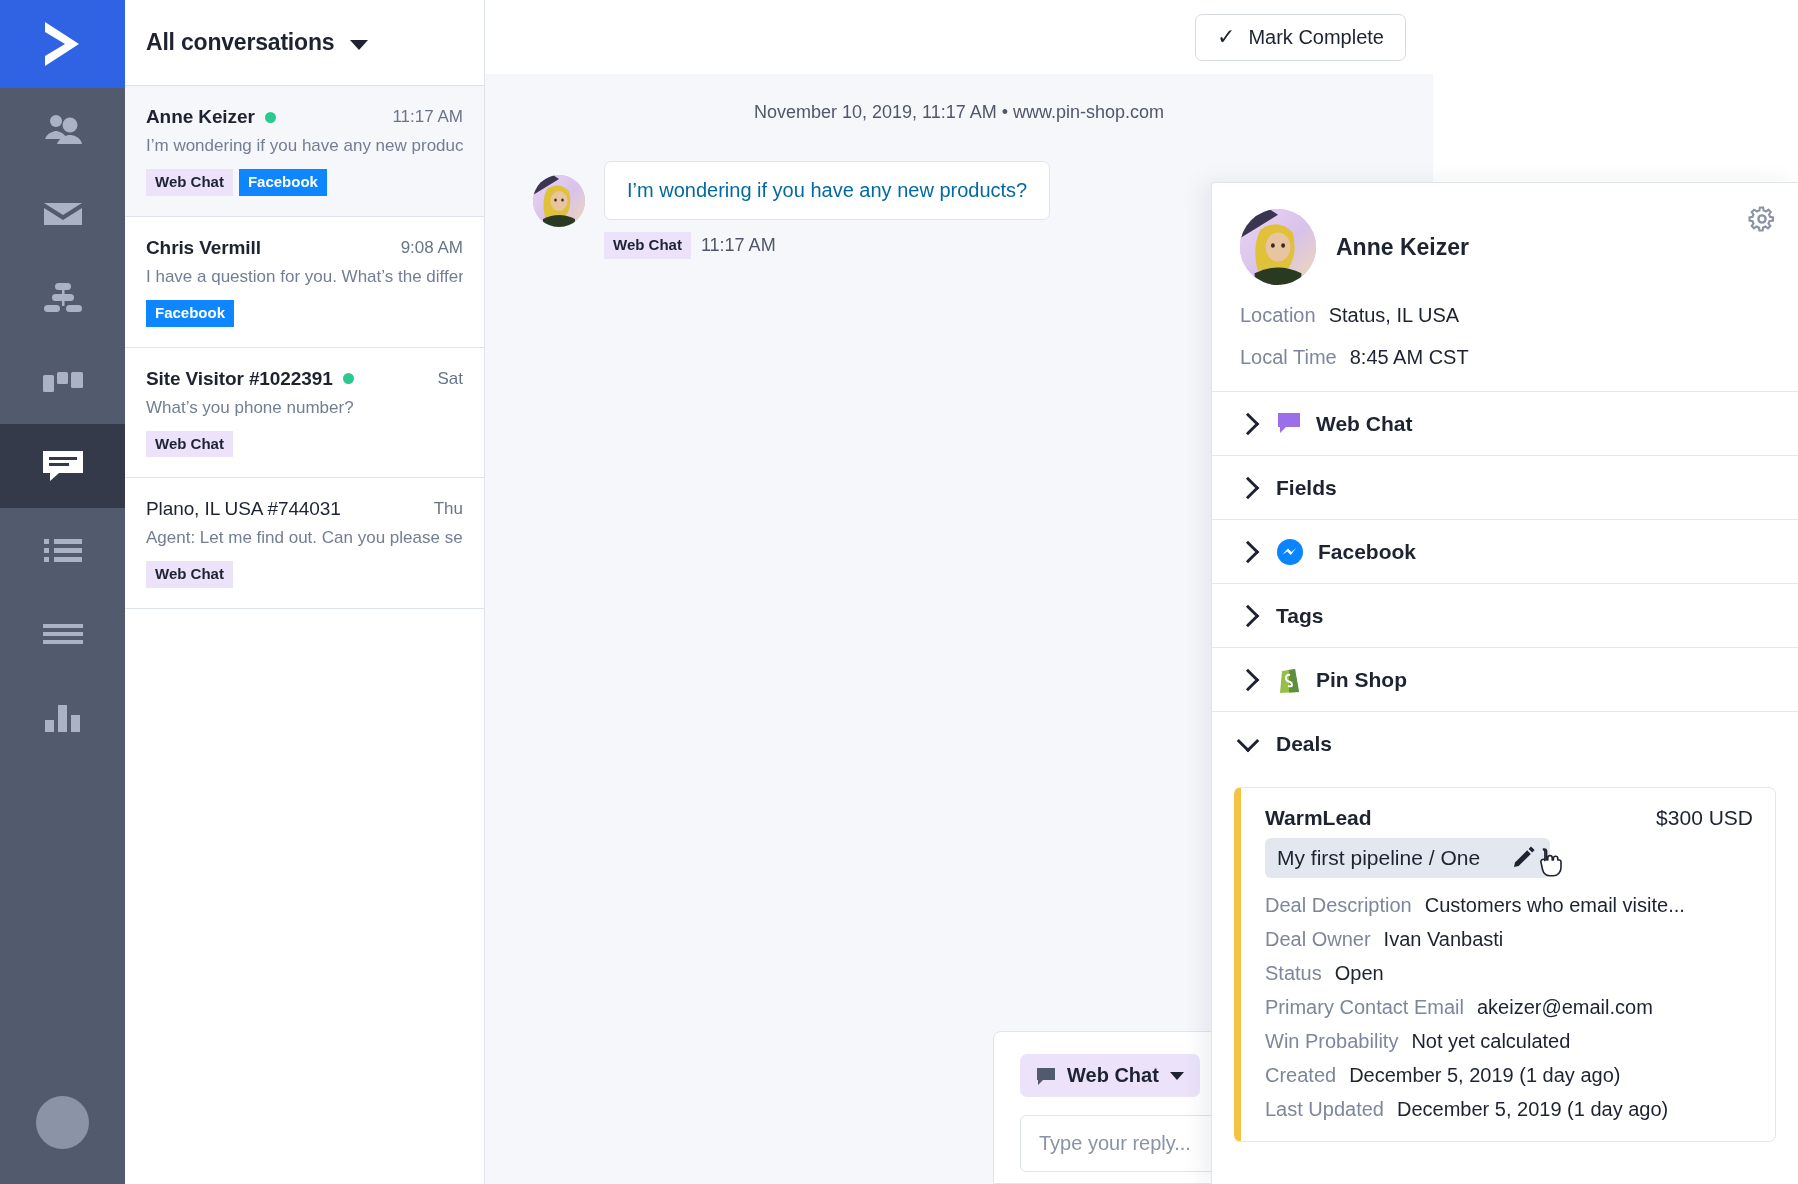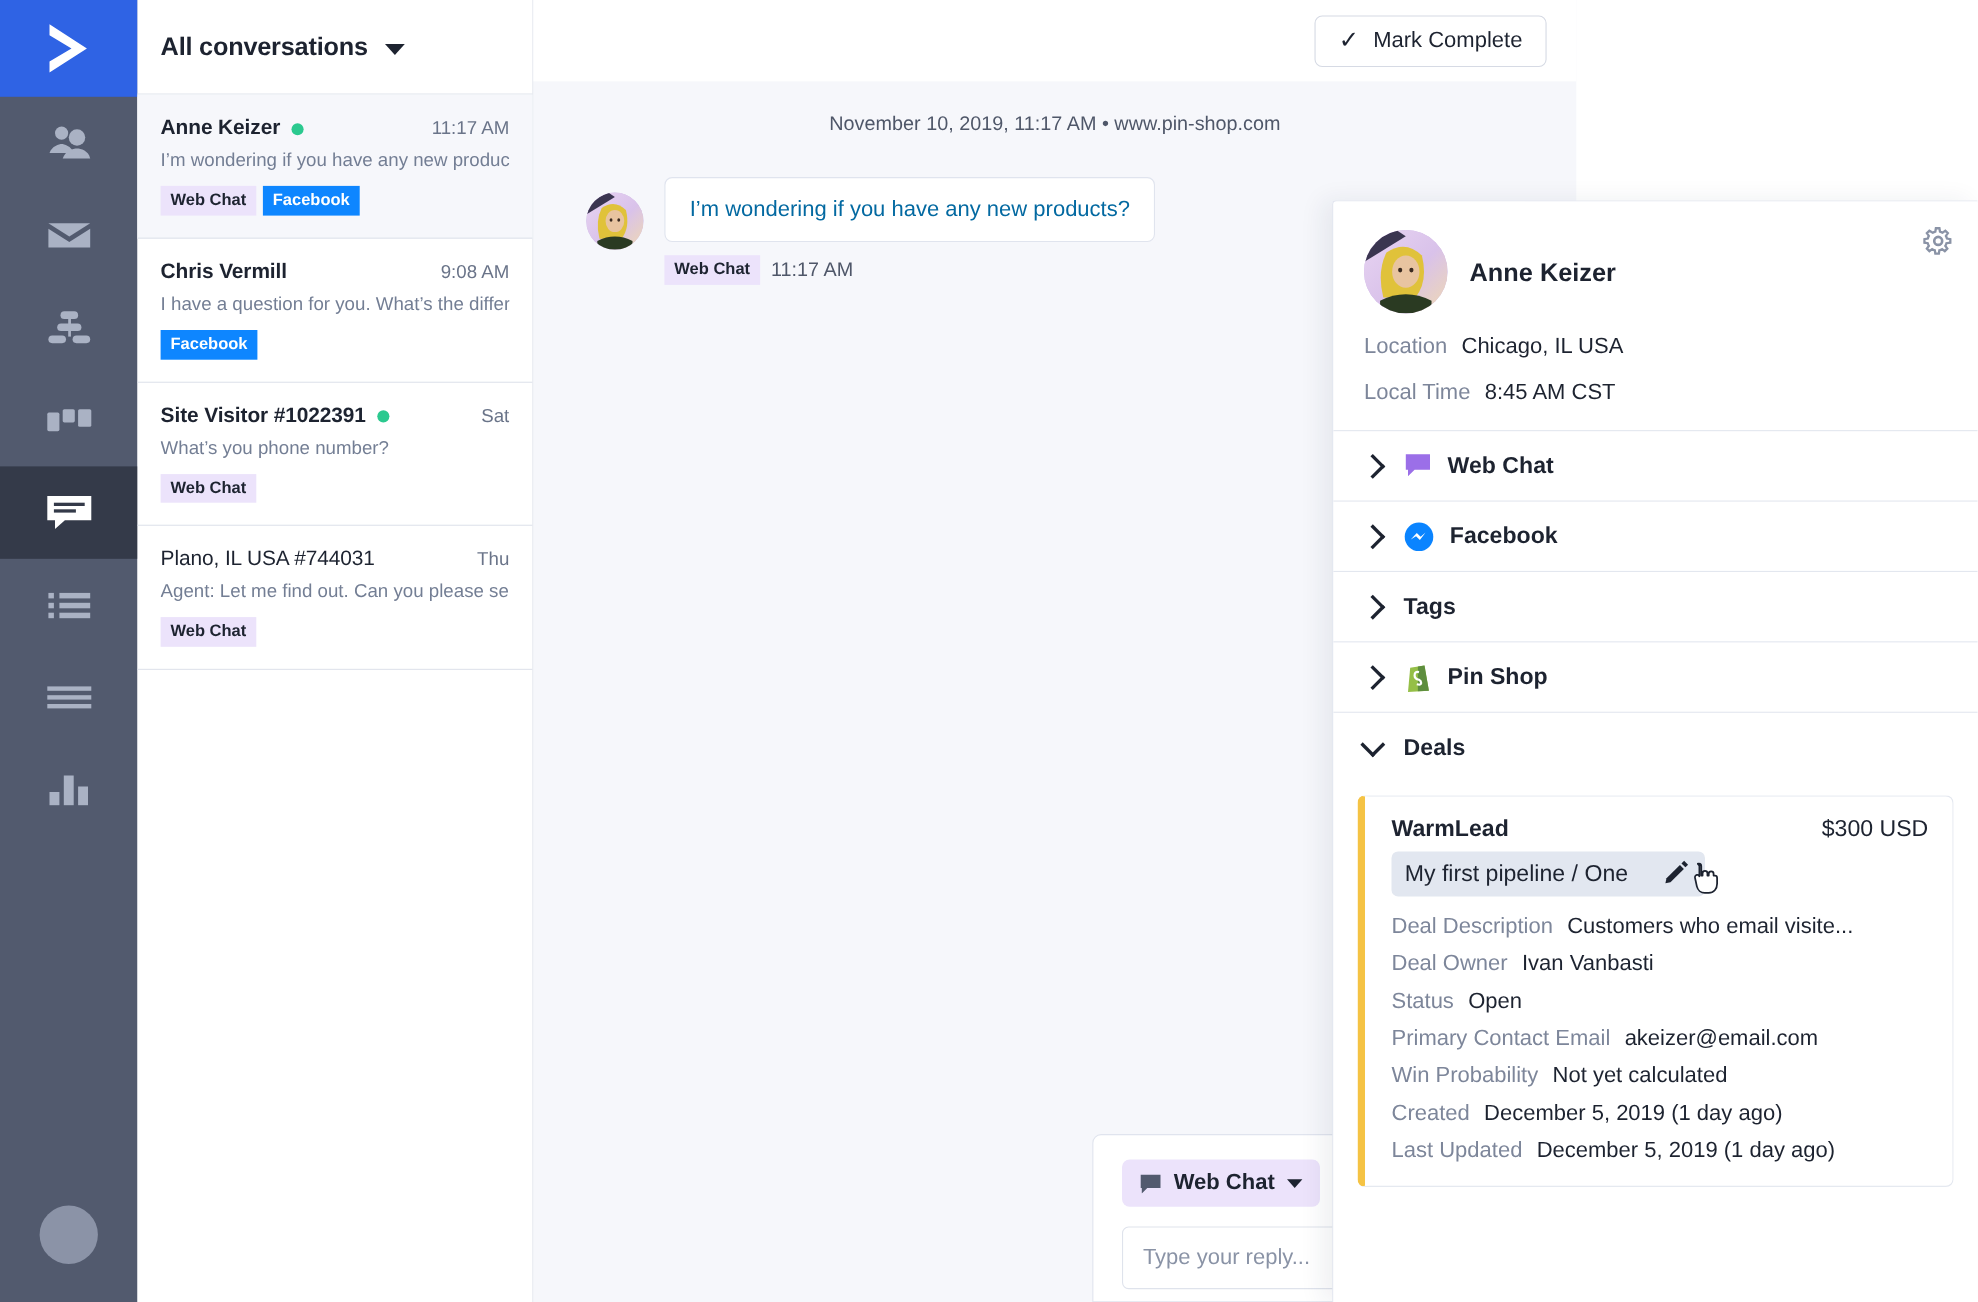--- a/index.html
+++ b/index.html
@@ -466,37 +466,41 @@
             <ellipse cx="26" cy="26" rx="8.5" ry="10" fill="#e8c4a0"></ellipse>
             <ellipse cx="22.5" cy="25" rx="1.3" ry="1.5" fill="#3a2a20"></ellipse>
             <ellipse cx="29.5" cy="25" rx="1.3" ry="1.5" fill="#3a2a20"></ellipse>
             <path d="M10 44 q16 -8 32 0 l0 8 l-32 0 z" fill="#2a3a22"></path>
           </svg>
         </div>
         <span class="profile-name">Anne Keizer</span>
       </div>
       <div class="kv">
         <span class="kv-key">Location</span>
-        <span class="kv-val">Chicago, IL USA</span>
+        <span class="kv-val">Status, IL USA</span>
       </div>
       <div class="kv">
         <span class="kv-key">Local Time</span>
         <span class="kv-val">8:45 AM CST</span>
       </div>
     </div>
 
     <div id="acc-sections">
         <div class="acc-row">
           <span class="chev"></span>
           <span class="acc-icon">
             <svg width="26" height="24" viewBox="0 0 26 24">
               <path d="M2 1h22v14H10l-6 6v-6H2z" fill="#9b6fe8"></path>
             </svg>
           </span>
           <span class="acc-label">Web Chat</span>
+        </div>
+        <div class="acc-row">
+          <span class="chev"></span>
+          <span class="acc-label">Fields</span>
         </div>
         <div class="acc-row">
           <span class="chev"></span>
           <span class="acc-icon">
             <svg width="28" height="28" viewBox="0 0 28 28">
               <circle cx="14" cy="14" r="13" fill="#0a84ff"></circle>
               <path d="M6.5 16.5 L12 10.5 L15.5 14 L20 10 L14.8 17 L11.3 13.5 Z" fill="#fff"></path>
             </svg>
           </span>
           <span class="acc-label">Facebook</span>

